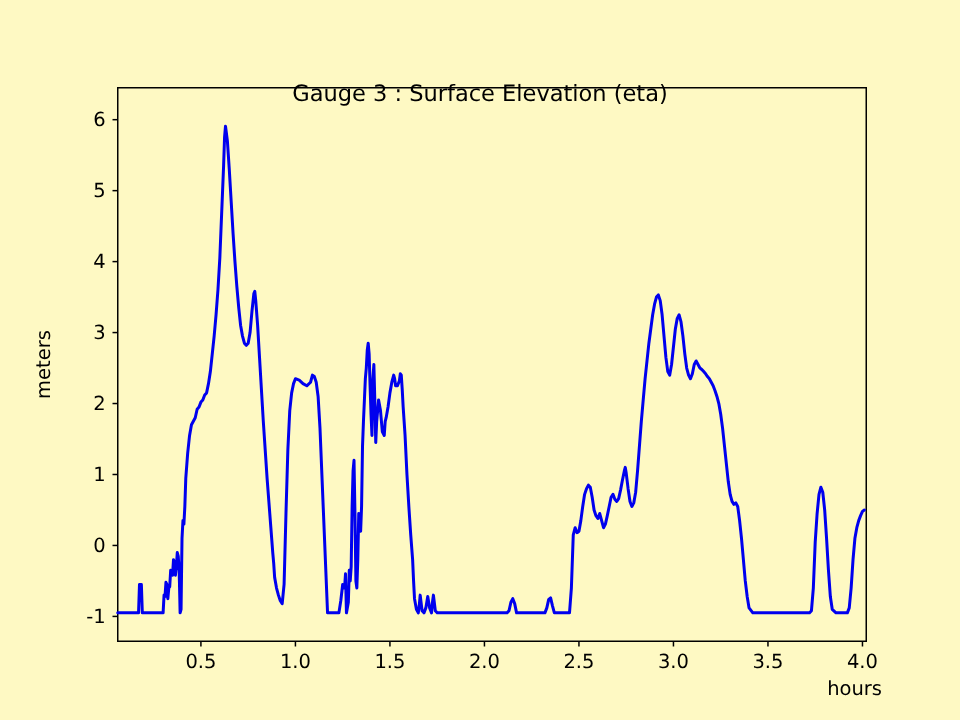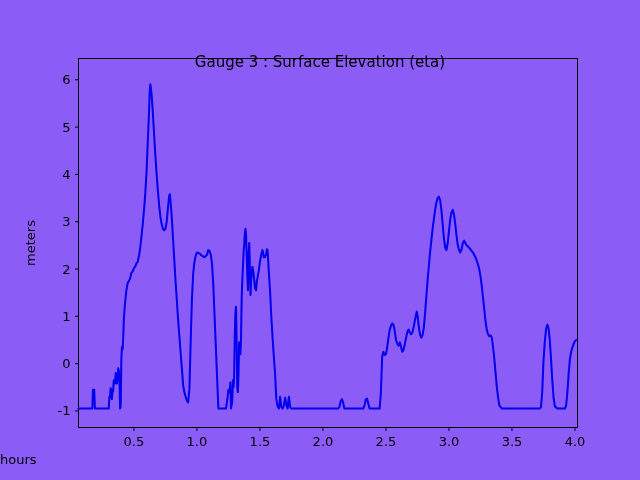--- a/index.html
+++ b/index.html
@@ -13,21 +13,21 @@
     font-family: "DejaVu Sans", sans-serif;
     overflow: hidden;
     position: relative;
   }
   #figure {
     position: absolute;
     left: 0;
     top: 0;
     width: 640px;
     height: 480px;
-    background: #8b5cf6;
+    background: #fef9c3;
   }
   .title-block {
     position: absolute;
     left: 0;
     top: 15px;
     width: 640px;
     text-align: center;
     color: #000000;
     font-size: 15px;
     line-height: 19px;
@@ -43,21 +43,21 @@
     color: #000000;
     font-size: 13px;
     transform-origin: left top;
     white-space: nowrap;
   }
   .xlabel {
     position: absolute;
     left: 0;
     top: 452px;
     width: 588px;
-    text-align: left;
+    text-align: right;
     color: #000000;
     font-size: 13px;
   }
   svg.plot {
     position: absolute;
     left: 0;
     top: 0;
   }
   .tick-text {
     font-family: "DejaVu Sans", sans-serif;

